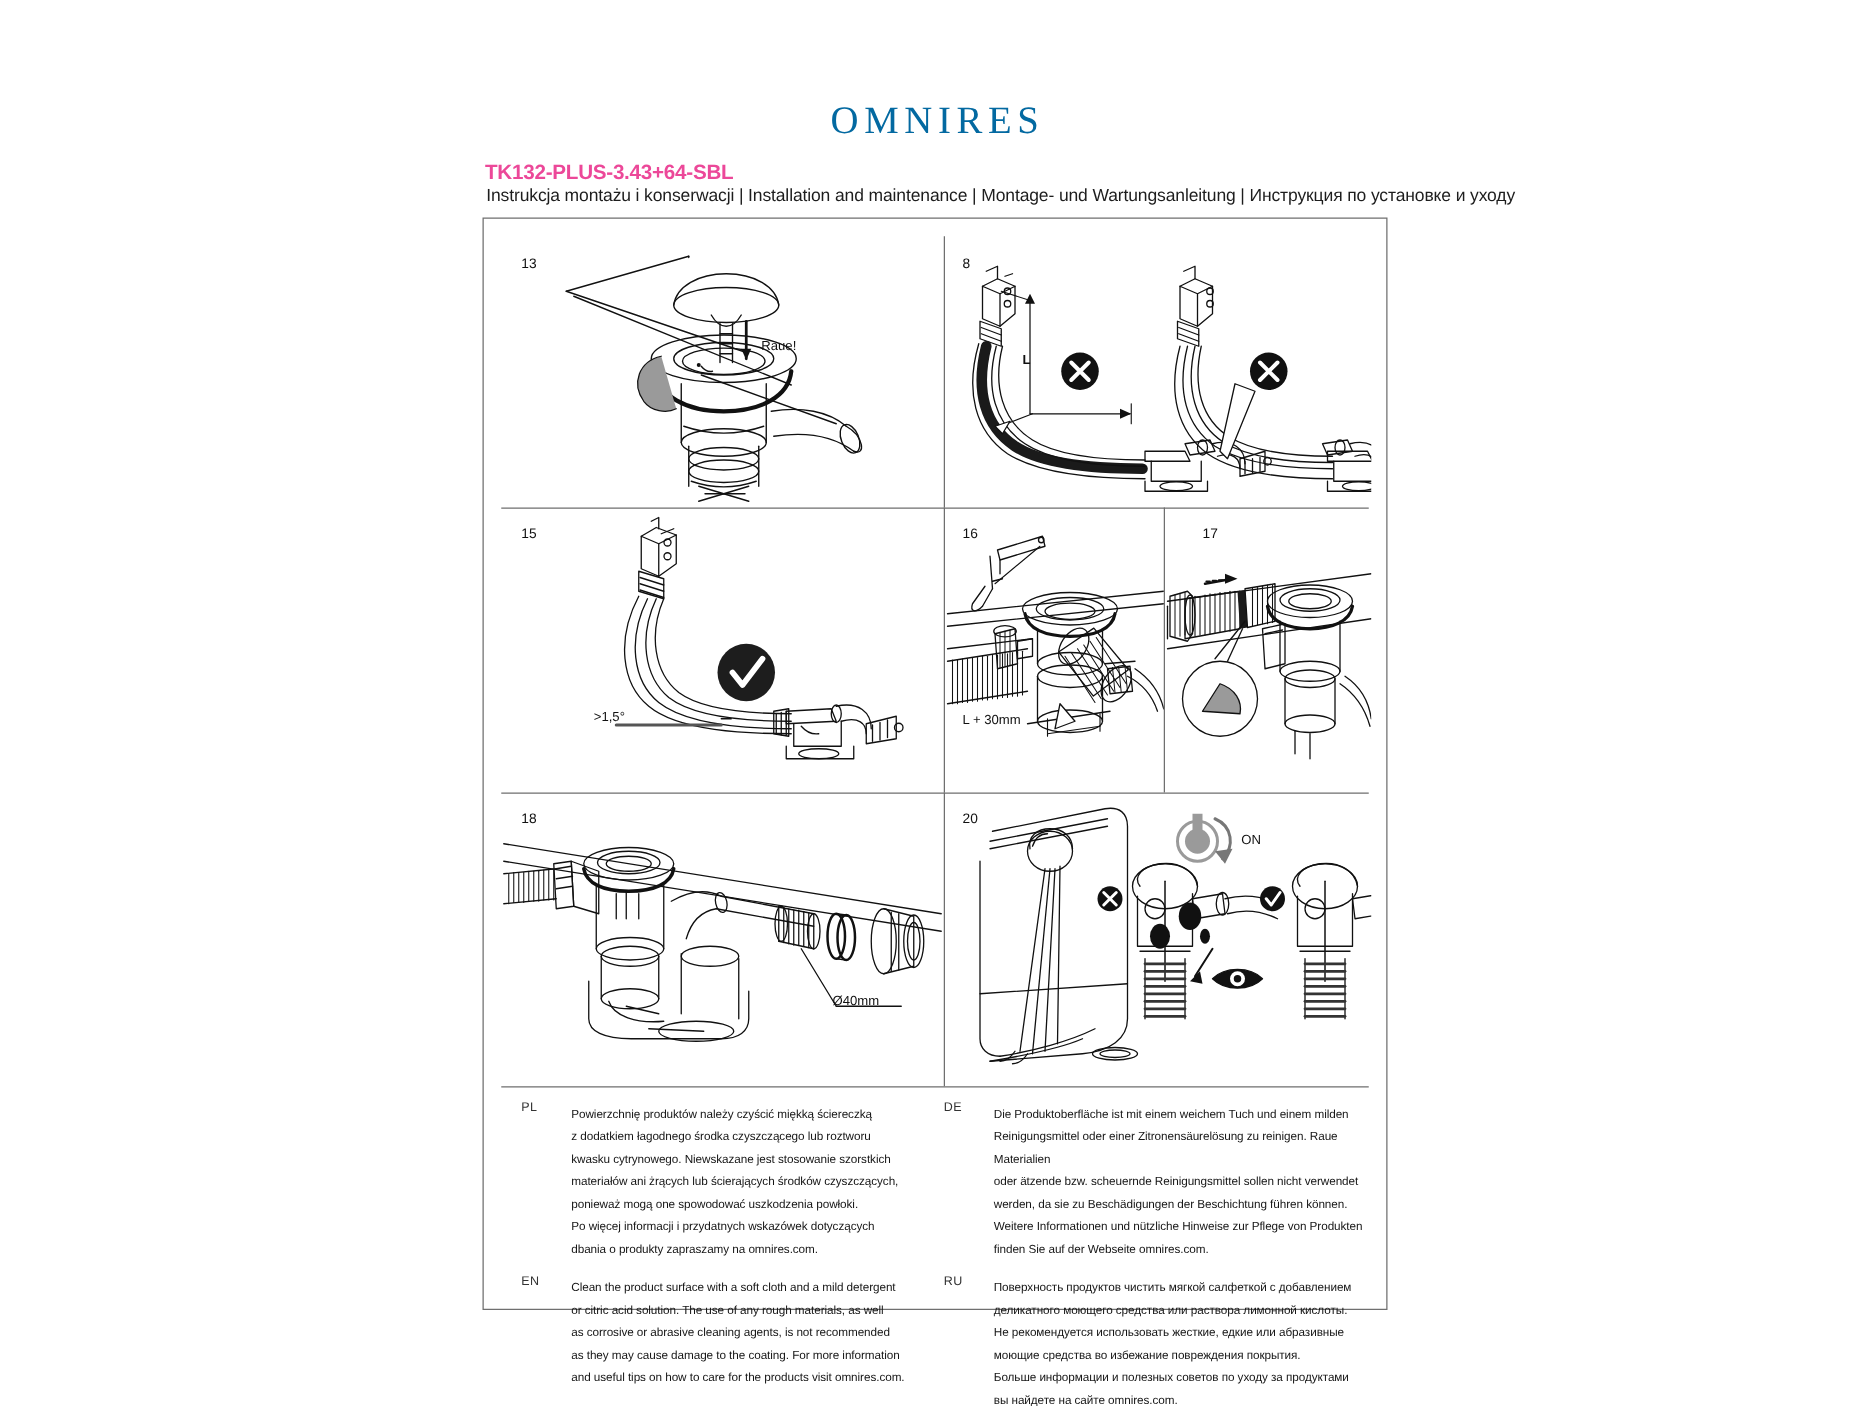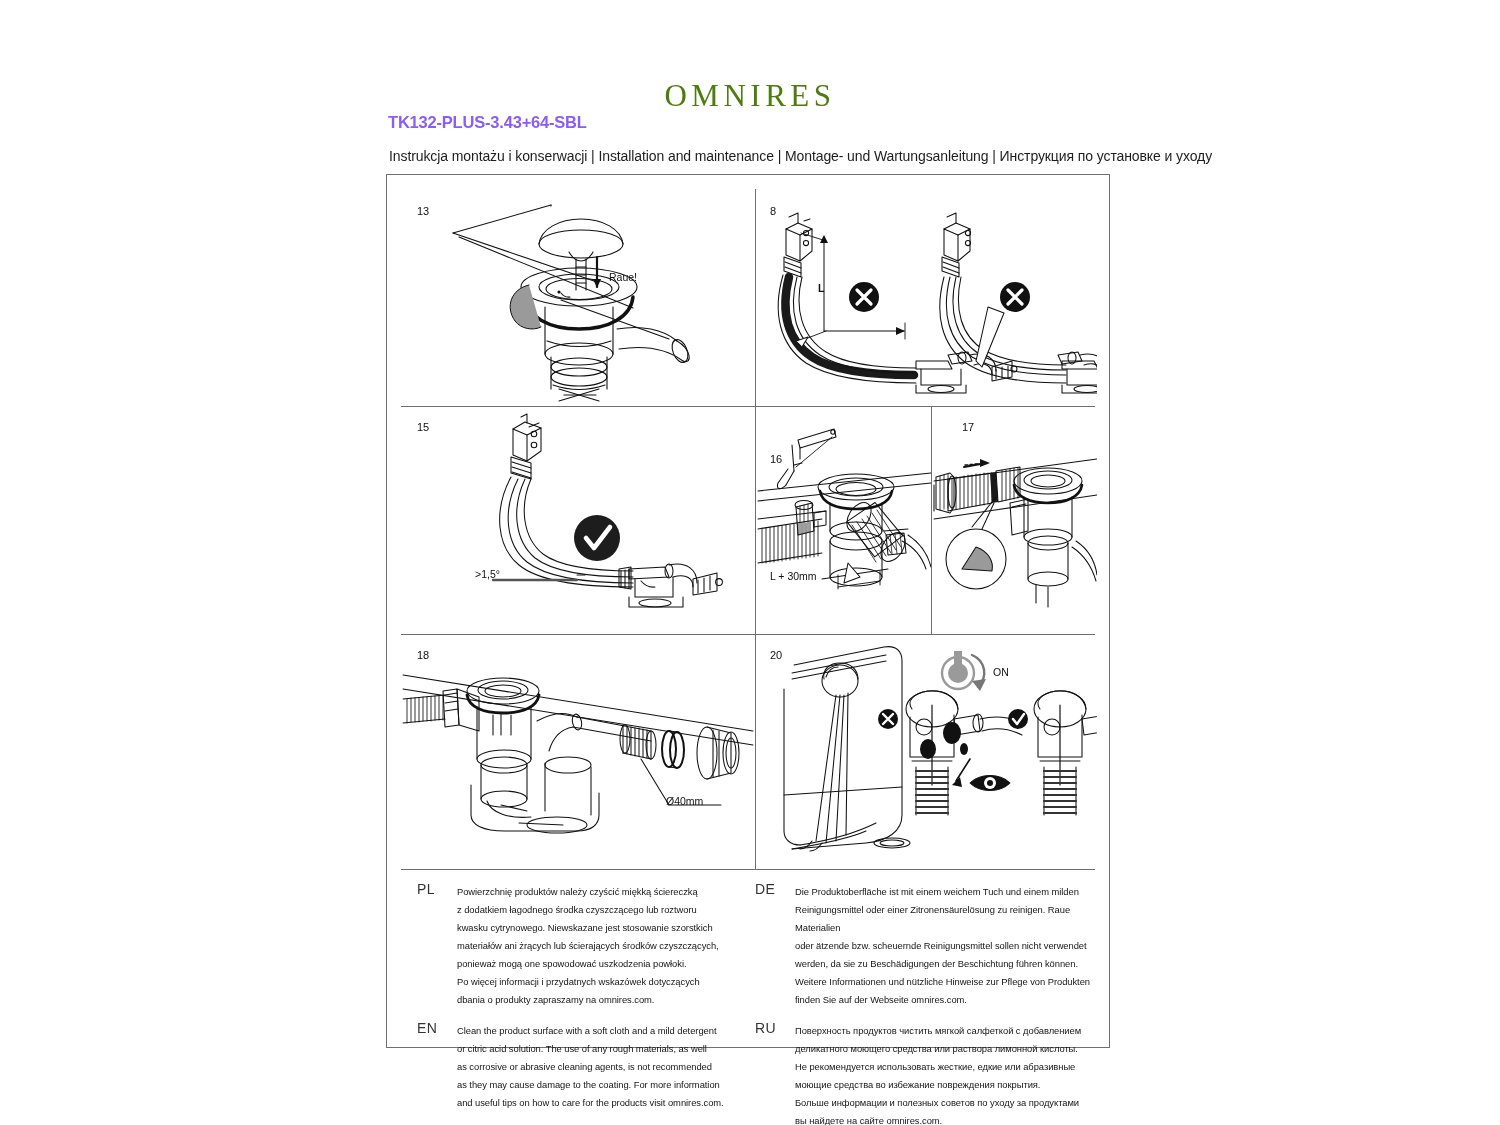--- a/index.html
+++ b/index.html
@@ -21,30 +21,30 @@
   #brand-logo {
     position: absolute;
     left: 0;
     top: 78px;
     width: 1500px;
     text-align: center;
     font-family: "Liberation Serif", serif;
     font-size: 31px;
     letter-spacing: 4.5px;
     font-weight: 400;
-    color: #4d7c0f;
+    color: #0369a1;
   }
   #product-code {
     position: absolute;
     left: 388px;
-    top: 113px;
+    top: 129px;
     font-size: 16.5px;
     font-weight: 600;
     letter-spacing: -0.2px;
-    color: #8b5cf6;
+    color: #ec4899;
   }
   #subtitle-line {
     position: absolute;
     left: 389px;
     top: 148px;
     font-size: 14px;
     letter-spacing: -0.1px;
     color: #1d1d1d;
     white-space: nowrap;
   }
@@ -136,21 +136,21 @@
 
   .care-item {
     position: relative;
     margin-bottom: 13px;
     padding-left: 40px;
   }
   .care-lang {
     position: absolute;
     left: 0;
     top: 0;
-    font-size: 14px;
+    font-size: 10px;
     color: #333;
     letter-spacing: 0.3px;
     text-align: center;
   }
   .care-text {
     font-size: 9.4px;
     line-height: 12.3px;
     color: #151515;
     letter-spacing: -0.05px;
     white-space: pre-line;
@@ -359,21 +359,21 @@
         <path d="M292 172 L316 166 L316 184 L292 188 Z"></path>
         <path d="M297 173 L297 186 M303 171 L303 185 M309 169 L309 183"></path>
         <circle cx="318" cy="175" r="3.4"></circle>
         <ellipse cx="268" cy="164" rx="4" ry="7"></ellipse>
       </g>
     </svg>
     <div class="fig-label" style="left:74px; top:161px;">&gt;1,5°</div>
   </div>
 
   <div class="panel" id="panel-16">
-    <div class="panel-num" style="left:14px; top:14px;margin-top:32px;">16</div>
+    <div class="panel-num" style="left:14px; top:14px;">16</div>
     <svg class="fig" viewBox="0 0 175 227">
       <g fill="none" stroke="#111" stroke-width="1.05" stroke-linejoin="round" stroke-linecap="round">
 
         <path d="M42 33 L78 22 L80 30 L44 41 Z"></path>
         <path d="M36 38 L38 64"></path>
         <path d="M38 64 L30 78"></path>
         <path d="M30 78 C24 84 20 82 22 76 L32 62"></path>
         <path d="M44 41 L44 52"></path>
         <path d="M38 58 L46 56"></path>
         <path d="M40 60 L76 30" stroke-width="0.9"></path>

